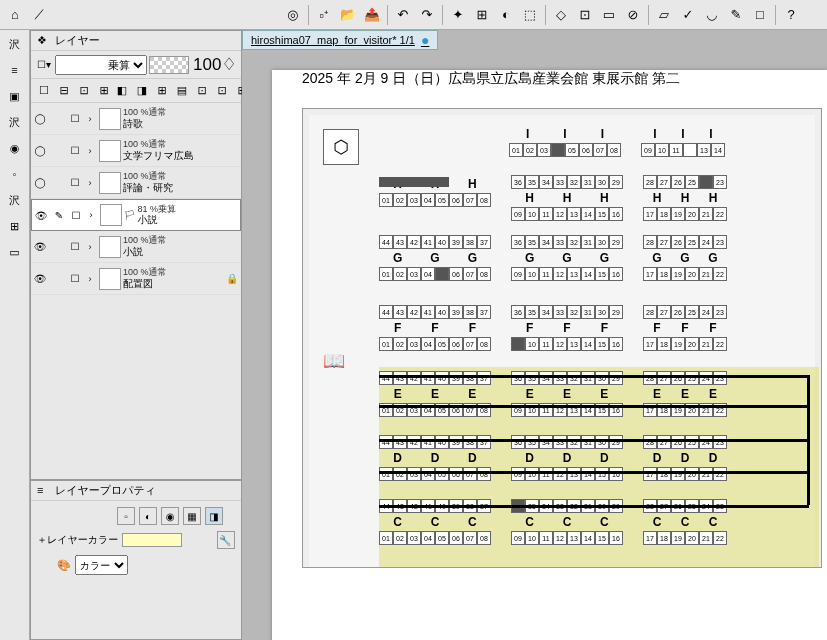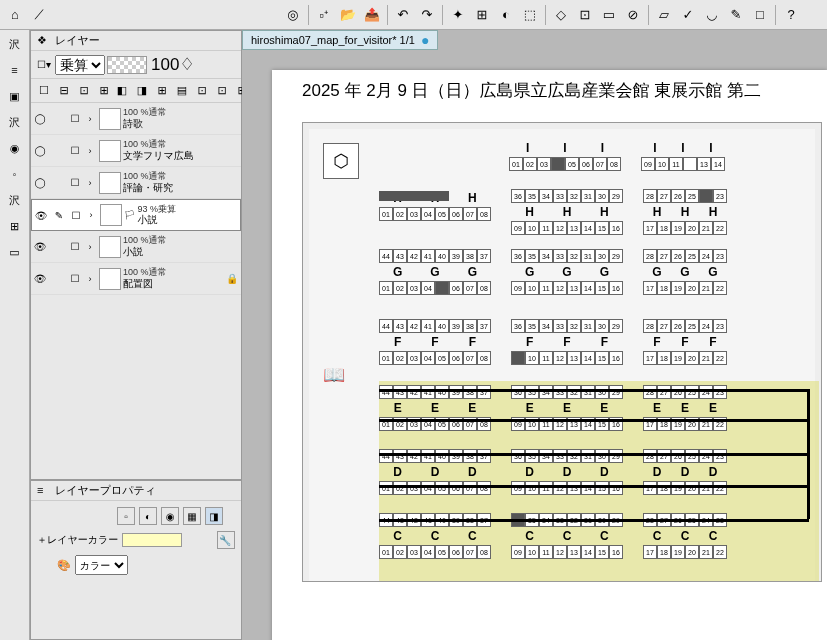--- a/index.html
+++ b/index.html
@@ -7,21 +7,21 @@
 .top-toolbar { height: 30px; background: #e8e8e8; border-bottom: 1px solid #aaa; display: flex; align-items: center; padding: 0 4px; gap: 2px; }
 .top-toolbar .tb-btn { width: 22px; height: 22px; display: flex; align-items: center; justify-content: center; font-size: 13px; cursor: pointer; border: 1px solid transparent; }
 .top-toolbar .sep { width: 1px; height: 20px; background: #aaa; margin: 0 2px; }
 .left-column { position: absolute; left: 0; top: 30px; width: 30px; bottom: 0; background: #e8e8e8; border-right: 1px solid #aaa; display: flex; flex-direction: column; align-items: center; padding-top: 4px; gap: 6px; }
 .left-column .lc-btn { width: 20px; height: 20px; font-size: 11px; display: flex; align-items: center; justify-content: center; }
 .panel-area { position: absolute; left: 30px; top: 30px; width: 212px; bottom: 0; display: flex; flex-direction: column; }
 .layers-panel { background: #e8e8e8; border: 1px solid #999; flex: 1; display: flex; flex-direction: column; }
 .panel-header { height: 20px; display: flex; align-items: center; padding: 0 6px; gap: 4px; font-size: 11px; border-bottom: 1px solid #ccc; }
 .panel-header .hdr-icon { width: 14px; height: 14px; font-size: 11px; }
 .layers-toolbar { height: 28px; display: flex; align-items: center; padding: 0 4px; gap: 2px; border-bottom: 1px solid #ccc; }
-.layers-toolbar select { height: 20px; font-size: 14px; }
+.layers-toolbar select { height: 20px; font-size: 11px; padding-left: 48px; }
 .layers-toolbar .mini-btn { width: 18px; height: 18px; font-size: 10px; display: flex; align-items: center; justify-content: center; }
 .checker { width: 40px; height: 18px; background: repeating-conic-gradient(#ccc 0% 25%, #fff 0% 50%) 0/8px 8px; border: 1px solid #999; }
 .opacity { font-size: 17px; margin-left: 2px; }
 .layers-toolbar2 { height: 24px; display: flex; align-items: center; justify-content: space-between; padding: 0 4px; border-bottom: 1px solid #ccc; }
 .layers-toolbar2 .group { display: flex; gap: 2px; }
 .layers-toolbar2 .mini-btn { width: 18px; height: 18px; font-size: 11px; display: flex; align-items: center; justify-content: center; }
 .layer-list { flex: 1; overflow: auto; }
 .layer-row { display: flex; align-items: center; height: 32px; border-bottom: 1px solid #ddd; font-size: 10px; }
 .layer-row.selected { background: #ffffff; border: 1px solid #888; }
 .vis-col { width: 18px; display: flex; align-items: center; justify-content: center; }
@@ -35,25 +35,25 @@
 .lock-col { width: 16px; display: flex; align-items: center; justify-content: center; font-size: 10px; }
 .props-panel { background: #e8e8e8; border: 1px solid #999; height: 160px; display: flex; flex-direction: column; }
 .props-body { padding: 6px; font-size: 11px; }
 .props-row { display: flex; align-items: center; gap: 4px; margin-bottom: 6px; }
 .props-row .mini-btn { width: 18px; height: 18px; border: 1px solid #999; display: flex; align-items: center; justify-content: center; font-size: 10px; }
 .props-row .color-bar { width: 60px; height: 14px; background: #fffec0; border: 1px solid #999; }
 .props-row label { font-size: 10px; }
 .props-row select { height: 20px; font-size: 10px; }
 .canvas-area { position: absolute; left: 242px; top: 30px; right: 0; bottom: 0; background: #b8b8b8; }
 .tab-bar { height: 20px; display: flex; align-items: center; }
-.tab { background: #d8e8f0; border: 1px solid #8aa; padding: 1px 8px; font-size: 11px; display: flex; align-items: center; gap: 6px; }
+.tab { background: #d8e8f0; border: 1px solid #8aa; padding: 1px 8px; font-size: 11px; display: flex; align-items: center; gap: 6px; text-decoration: underline; }
 .tab .dirty { color: #39c; font-size: 14px; }
 .doc { position: absolute; left: 30px; top: 40px; width: 555px; height: 600px; background: #fff; box-shadow: 0 0 4px rgba(0,0,0,0.3); overflow: hidden; }
 .doc-title { font-size: 32px; font-weight: bold; padding: 30px 0 6px 30px; }
-.doc-sub { font-size: 17px; padding: 0 0 20px 30px; margin-top: 9px; }
+.doc-sub { font-size: 14px; padding: 0 0 20px 30px; }
 .map { position: relative; margin: 0 0 0 30px; width: 520px; height: 460px; background: #eee; border: 1px solid #999; }
 .map-inner { position: absolute; left: 6px; top: 6px; right: 6px; bottom: 0; background: #f5f5f5; }
 .cube-icon { position: absolute; left: 14px; top: 14px; width: 36px; height: 36px; border: 1px solid #666; background: #fff; display: flex; align-items: center; justify-content: center; font-size: 18px; }
 .book-icon { position: absolute; left: 14px; top: 235px; font-size: 18px; }
 .block-row { position: absolute; display: flex; gap: 20px; }
 .block { display: flex; flex-direction: column; }
 .num-row { display: flex; }
 .cell { width: 14px; height: 14px; border: 1px solid #666; font-size: 7px; display: flex; align-items: center; justify-content: center; background: #fff; }
 .cell.dark { background: #555; color: #555; }
 .letter-row { display: flex; justify-content: space-around; font-size: 12px; font-weight: bold; padding: 2px 0; }
@@ -175,21 +175,21 @@
           <span class="lock-col"></span>
         </div>
         <div class="layer-row selected">
           <span class="vis-col">👁</span>
           <span class="pen-col">✎</span>
           <span class="chk-col">☐</span>
           <span class="exp-col">›</span>
           <span class="thumb-col"></span>
           <span style="font-size:9px;margin-right:2px">🏳</span>
           <span class="layer-name-col">
-            <span class="op-line">93 %乗算</span>
+            <span class="op-line">81 %乗算</span>
             <span class="name-line">小説</span>
           </span>
           <span class="lock-col"></span>
         </div>
         <div class="layer-row">
           <span class="vis-col">👁</span>
           <span class="pen-col"></span>
           <span class="chk-col">☐</span>
           <span class="exp-col">›</span>
           <span class="thumb-col"></span>

